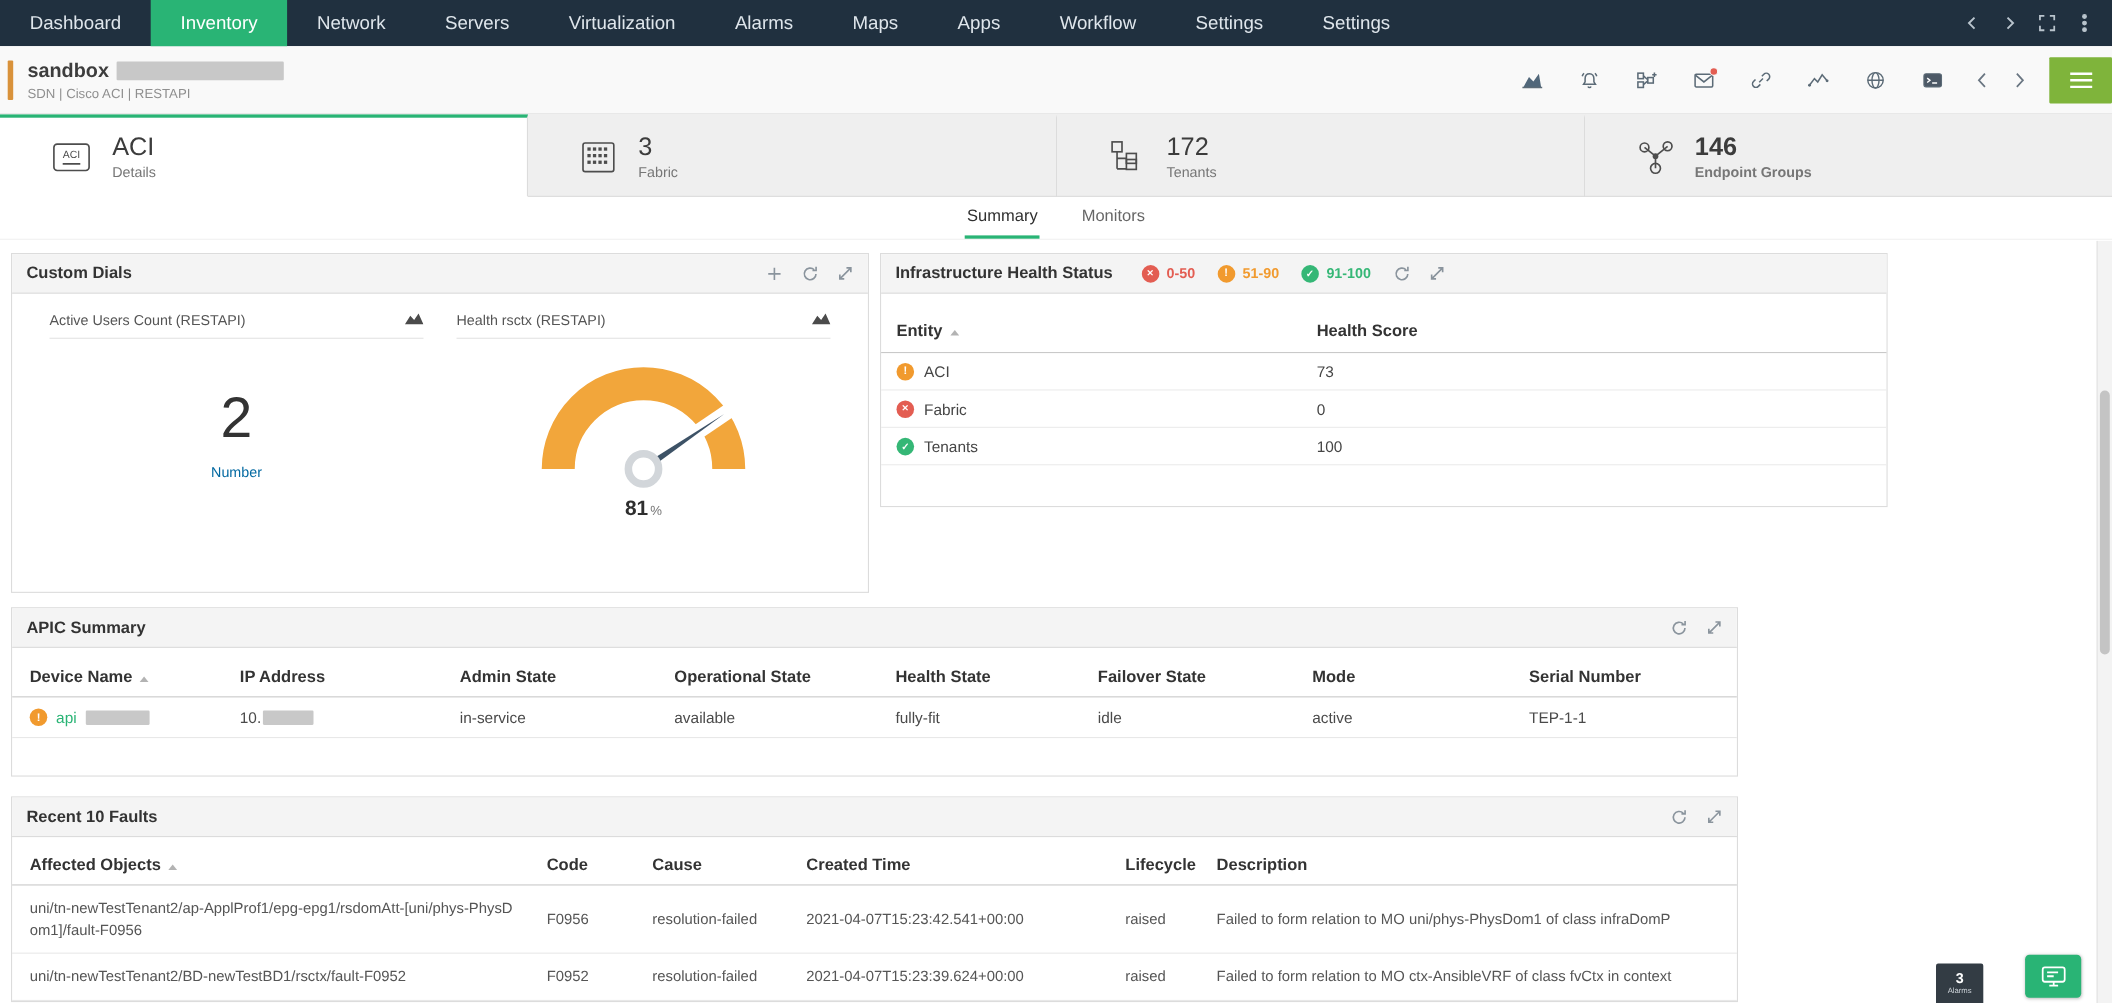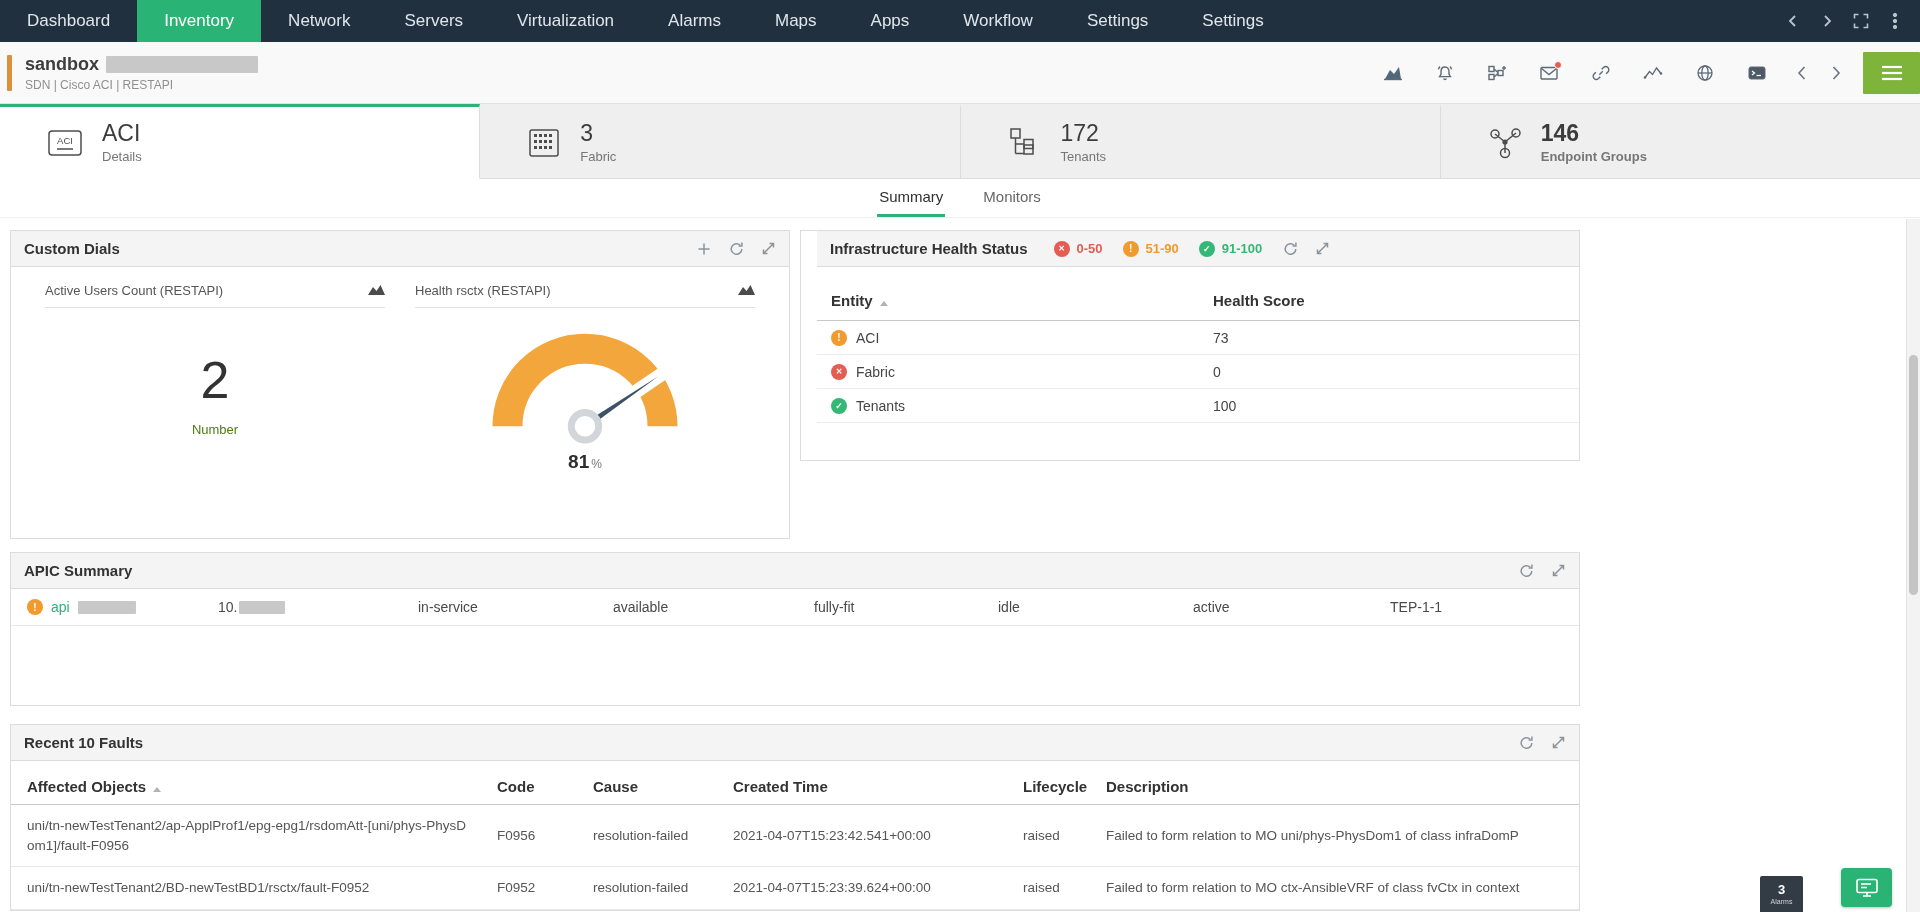--- a/index.html
+++ b/index.html
@@ -63,38 +63,38 @@
   .panel-actions{margin-left:auto;display:flex;align-items:center;gap:16px;}
   .panel-action{width:16px;height:16px;cursor:pointer;display:flex;align-items:center;justify-content:center;}
   .panel-action svg{stroke:#8a949d;}
   
   .panel-dials{width:780px;height:309px;}
   .dials-body{display:flex;gap:30px;padding:16px 34px 0;}
   .dial{width:340px;}
   .dial-head{display:flex;justify-content:space-between;align-items:center;border-bottom:1px solid #e3e3e3;padding-bottom:9px;font-size:13px;color:#555;}
   .dial-center{text-align:center;}
   .big-number{font-size:52px;color:#333;margin-top:42px;}
-  .number-unit{font-size:13px;color:#4d7c0f;margin-top:12px;}
+  .number-unit{font-size:13px;color:#0369a1;margin-top:12px;}
   .gauge-wrap{margin-top:12px;}
   .gauge-value-row{font-size:19px;font-weight:bold;color:#2f2f2f;margin-top:2px;}
   .gauge-unit{font-size:12px;font-weight:normal;color:#777;margin-left:2px;}
   
   .status-dot{width:16px;height:16px;border-radius:50%;color:#fff;display:inline-flex;align-items:center;justify-content:center;
     font-size:10px;font-weight:bold;flex:0 0 auto;}
   .status-critical{background:var(--critical);}
   .status-warning{background:var(--warning);}
   .status-clear{background:var(--clear);}
   .status-critical::after{content:"\2715";font-size:8px;}
   .status-warning::after{content:"!";}
   .status-clear::after{content:"\2713";font-size:9px;}
   .lg-critical{color:var(--critical);}
   .lg-warning{color:var(--warning);}
   .lg-clear{color:var(--clear);}
   
-  .panel-infra{width:780px;padding-left:16px;}
+  .panel-infra{width:916px;}
   .legend{margin-left:26px;display:flex;align-items:center;gap:20px;font-size:13px;font-weight:bold;}
   .legend-item{display:flex;align-items:center;gap:7px;}
   .infra-thead{display:grid;grid-template-columns:382px 1fr;padding:0 14px;height:40px;align-items:center;
     margin-top:14px;border-bottom:1px solid #c9c9c9;font-weight:bold;font-size:15px;color:#333;}
   .infra-row{display:grid;grid-template-columns:382px 1fr;padding:0 14px;height:34px;align-items:center;
     border-bottom:1px solid #ececec;font-size:14px;color:#454545;}
   .entity-cell{display:flex;align-items:center;gap:9px;}
   .infra-spacer{height:37px;}
   
   .sort-asc{display:inline-block;width:0;height:0;border-left:4px solid transparent;border-right:4px solid transparent;
@@ -497,20 +497,30 @@
               <polyline points="12.9,1.6 12.9,4.9 9.6,4.9"></polyline>
             </svg>
         </span>
         <span class="panel-action">
           <svg width="15" height="15" viewBox="0 0 15 15" fill="none" stroke-width="1.5">
               <path d="M2.5 12.5 L12.5 2.5 M8.5 2.5 h4 v4 M6.5 12.5 h-4 v-4"></path>
             </svg>
         </span>
       </span>
     </div>
+    <div class="apic-thead">
+      <span><span>Device Name</span><span class="sort-asc"></span></span>
+      <span>IP Address</span>
+      <span>Admin State</span>
+      <span>Operational State</span>
+      <span>Health State</span>
+      <span>Failover State</span>
+      <span>Mode</span>
+      <span>Serial Number</span>
+    </div>
     <div class="apic-row">
       <span class="name-cell">
         <span class="status-dot status-warning"></span>
         <span class="device-link">api</span>
         <span class="redact redact-name"></span>
       </span>
       <span class="ip-cell">
           <span>10.</span>
           <span class="redact redact-ip"></span>
         </span>

